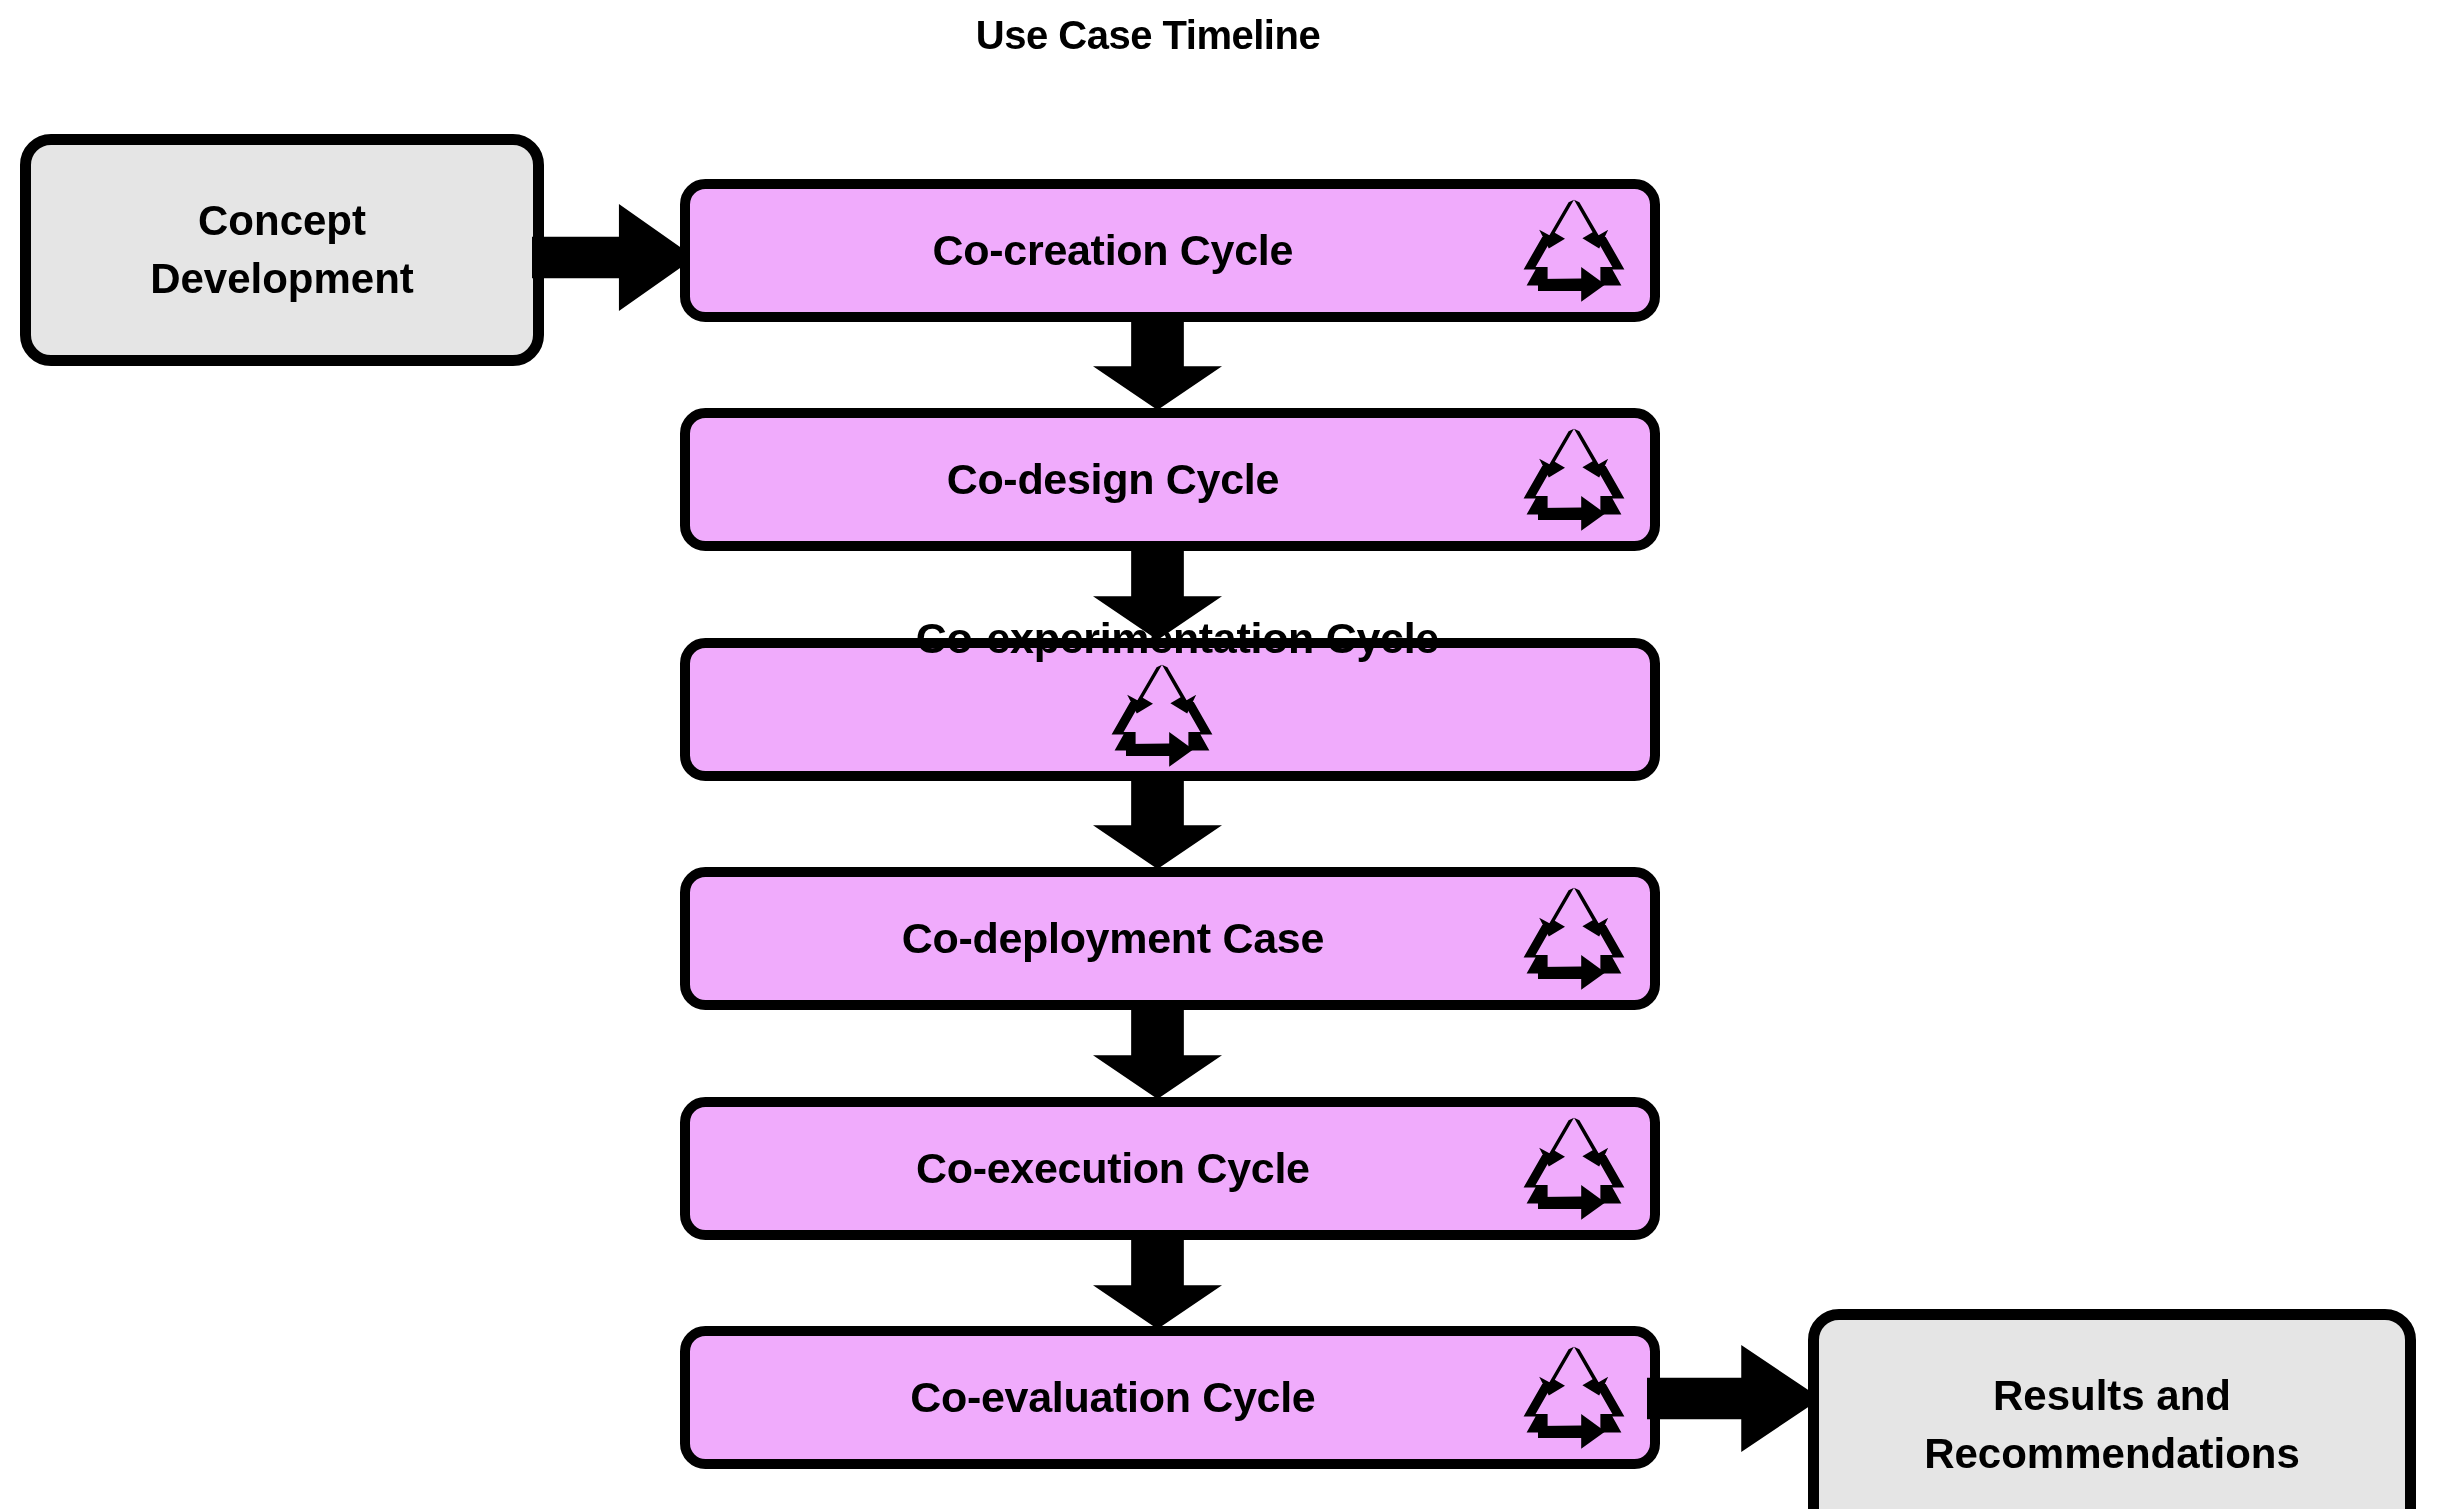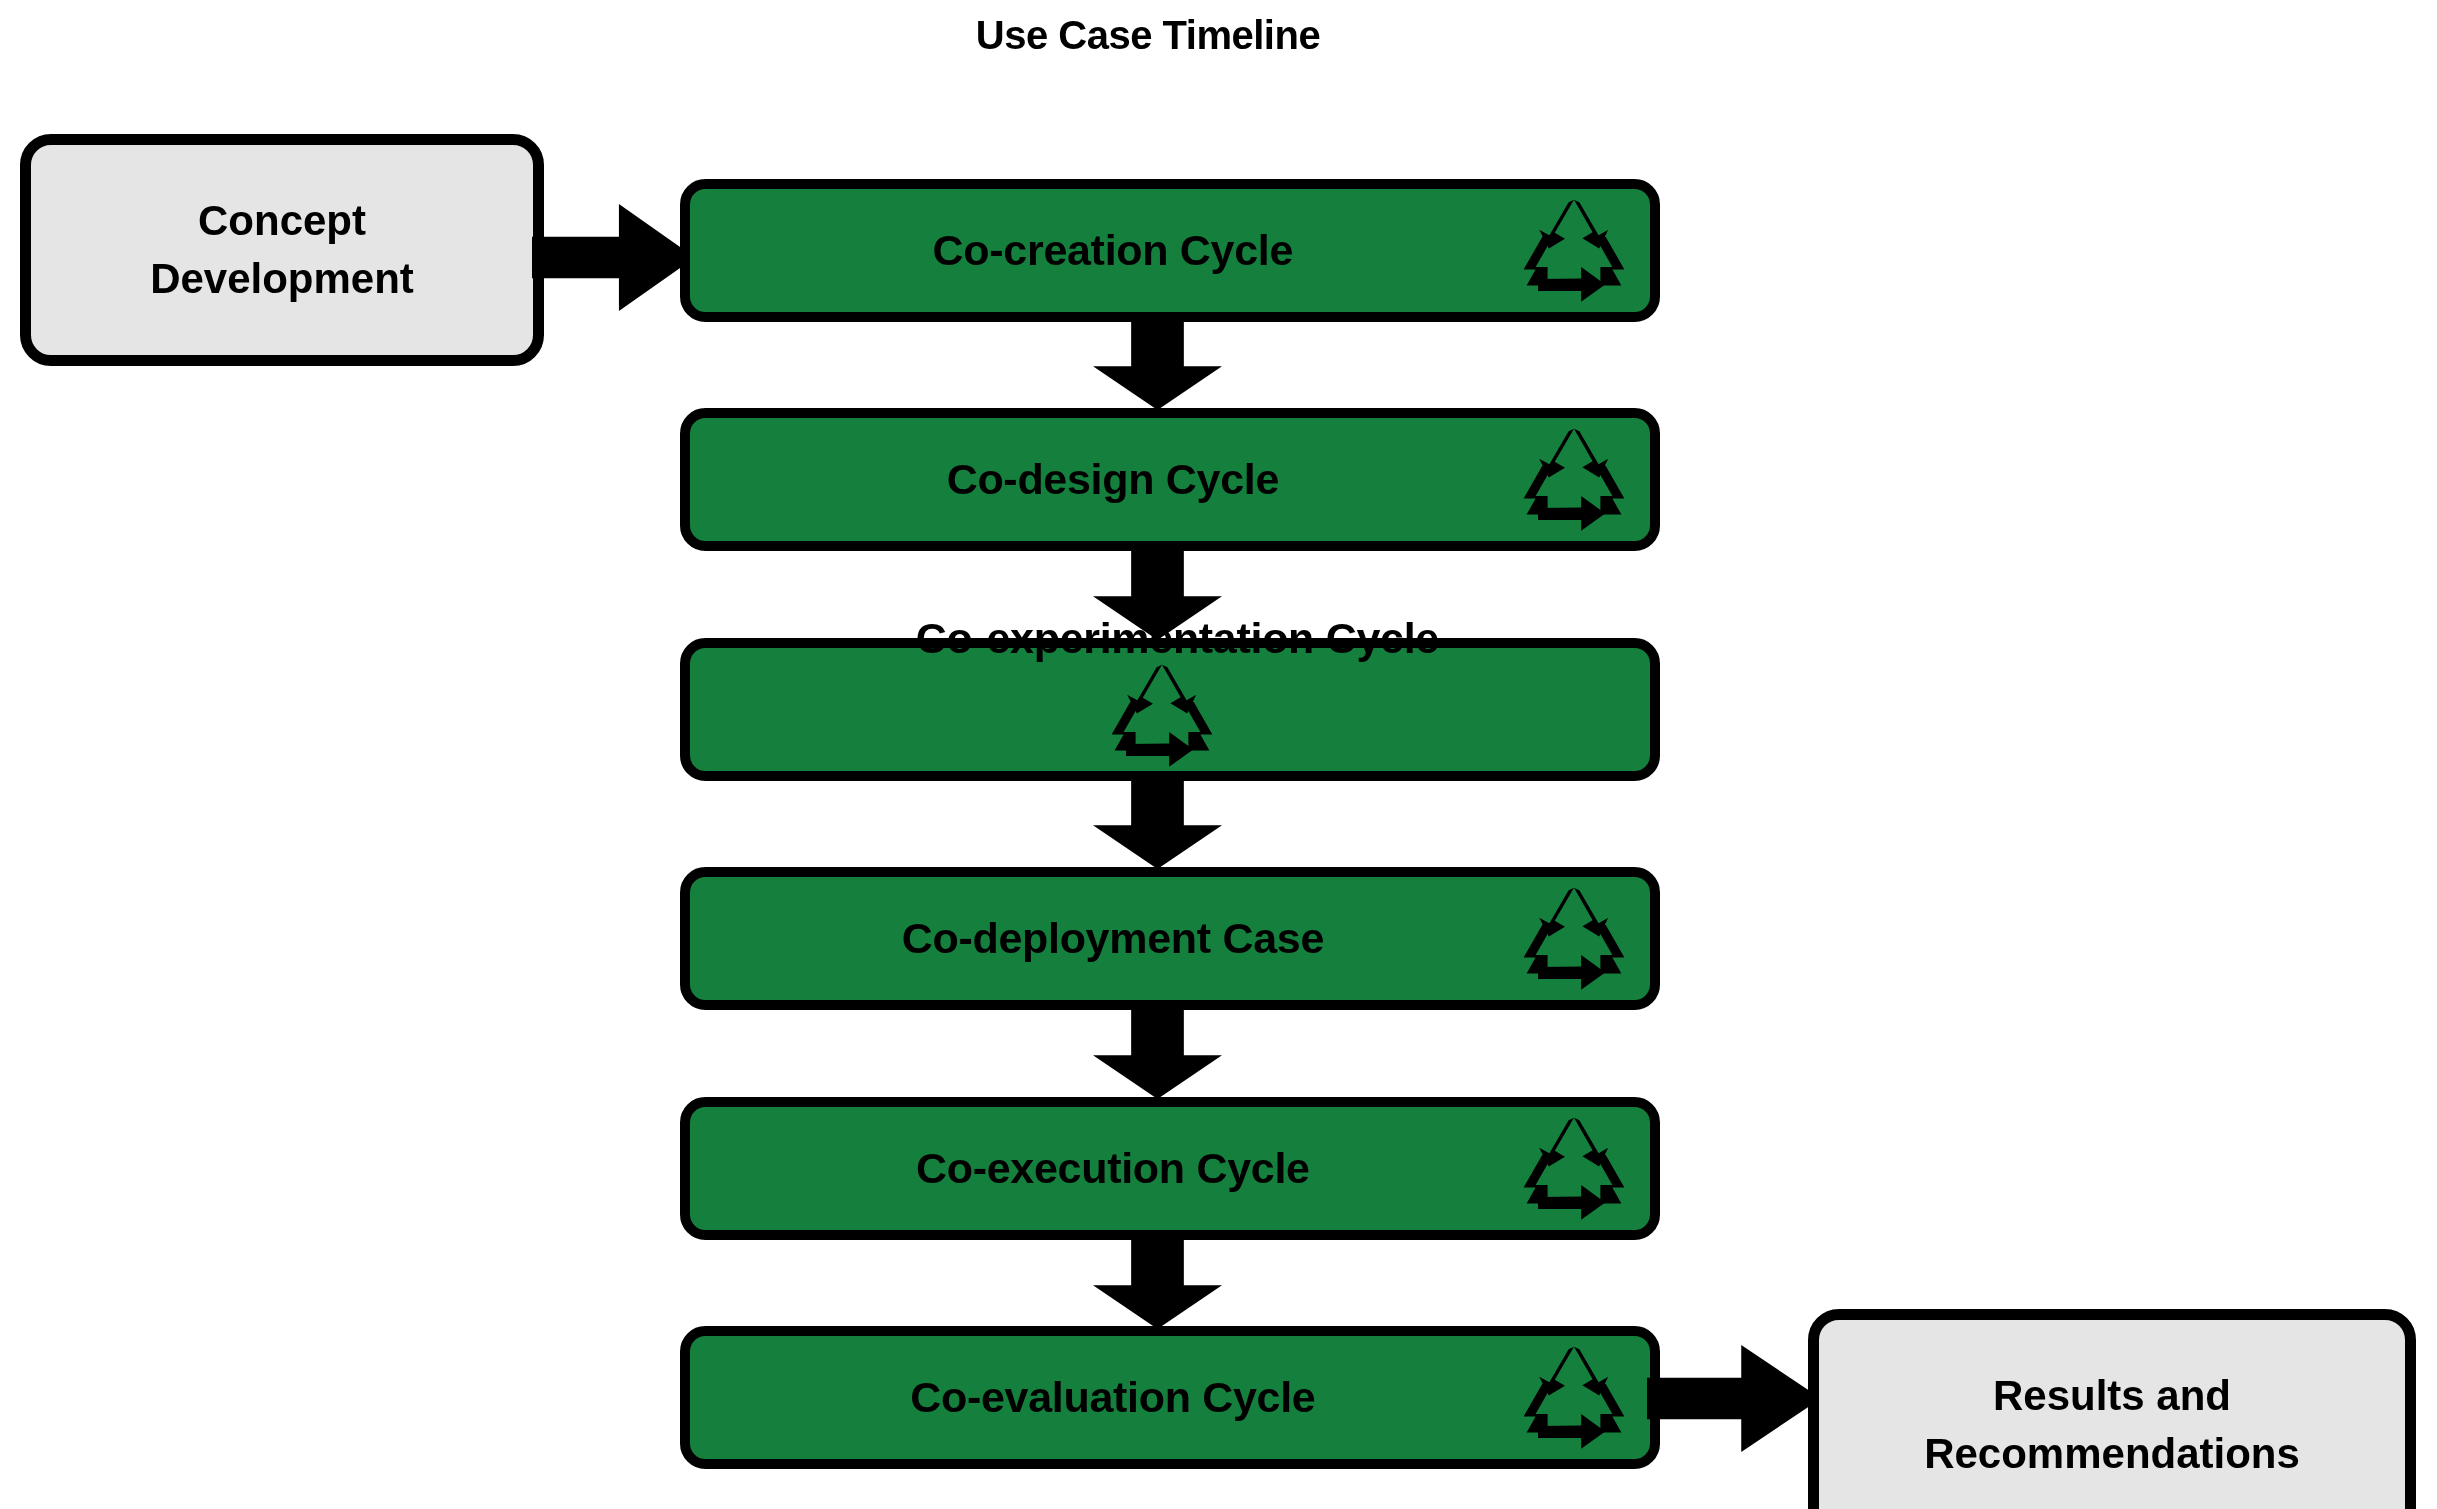--- a/index.html
+++ b/index.html
@@ -36,21 +36,21 @@
     display: inline-block;
     transform: translateX(-71px);
   }
 
   
   .box {
     position: absolute;
     box-sizing: border-box;
     border: 10px solid #000000;
     border-radius: 25.4px;
-    background: #15803d;
+    background: #f0abfc;
   }
   .box.gray {
     background: #e5e5e5;
     border-radius: 31px;
     border-width: 11px;
   }
 
   
   .cycle-box {
     display: flex;

